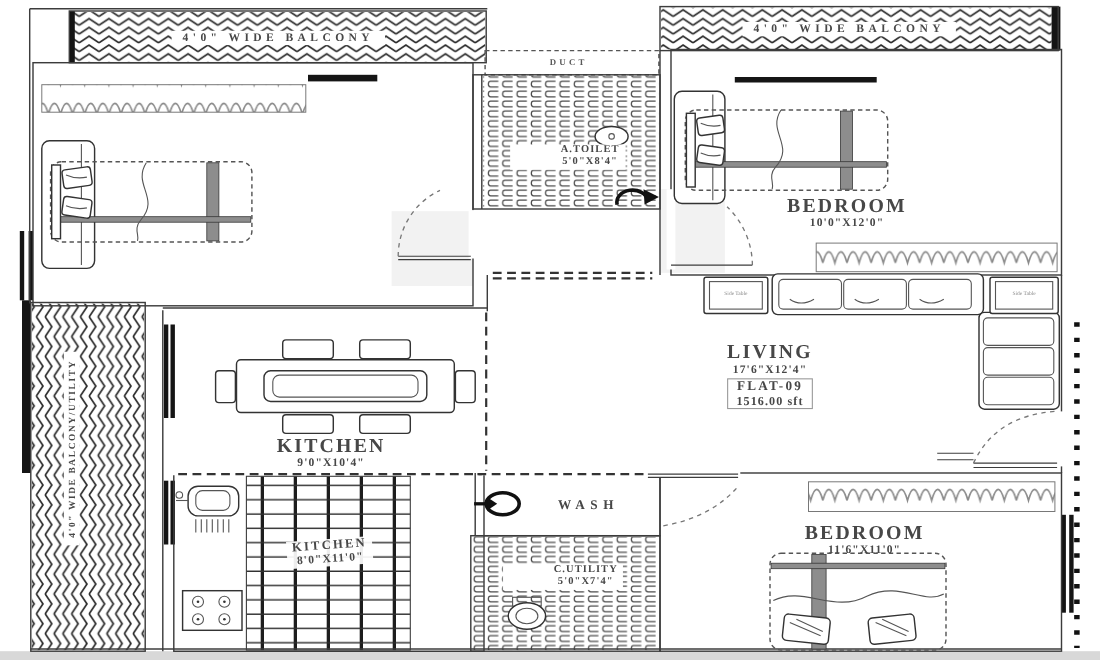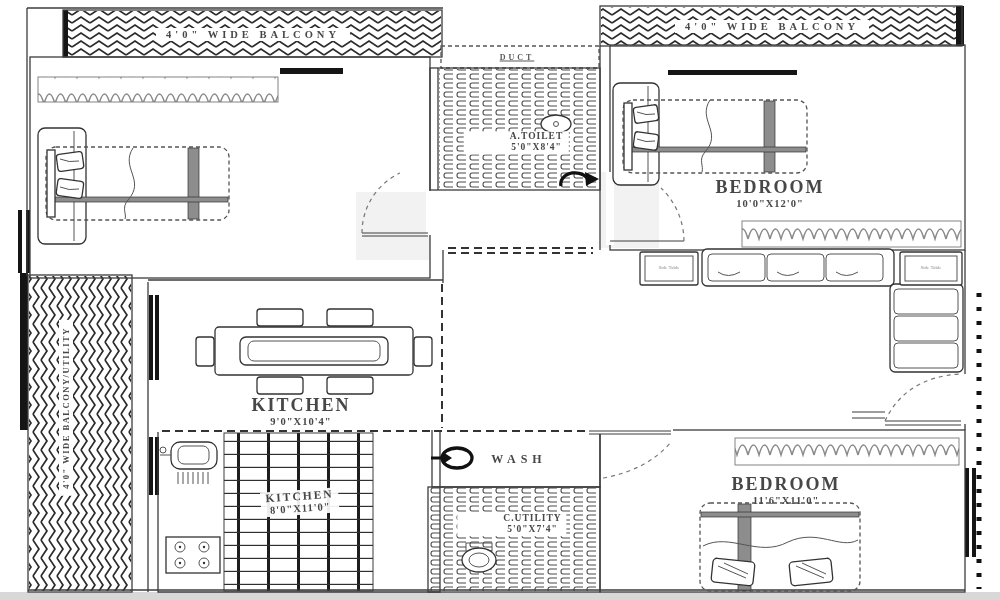--- a/index.html
+++ b/index.html
@@ -16,22 +16,22 @@
   .fur{stroke:#333;stroke-width:1.3;fill:#fff;}
   .furl{stroke:#555;stroke-width:1;fill:none;}
   .bold{stroke:#111;stroke-width:3.3;fill:none;}
   .lbl{position:absolute;transform:translate(-50%,-50%);text-align:center;color:#474747;
        font-weight:bold;white-space:nowrap;z-index:5;}
   .rname{font-size:18px;letter-spacing:2px;line-height:1.15;}
   .rdim{font-size:10.5px;letter-spacing:1px;line-height:1.15;}
   .small{font-size:9.5px;letter-spacing:1px;line-height:1.2;margin-left:41px;}
   .pill{background:#fff;padding:0 5px;display:inline-block;}
   .bal{font-size:10.5px;letter-spacing:4px;background:#fff;padding:1px 10px;}
-  .duct{font-size:8px;letter-spacing:3px;color:#5a5a5a;text-decoration:underline;}
-  .wash{font-size:12px;letter-spacing:5px;}
+  .duct{font-size:8px;letter-spacing:3px;color:#5a5a5a;}
+  .wash{font-size:12px;letter-spacing:5px;margin-left:16px;}
   .util{font-size:8.5px;letter-spacing:1.5px;background:#fff;padding:2px 7px;}
   .flatbox{border:1px solid #9a9a9a;padding:0 6px;margin-top:1px;background:rgba(255,255,255,.7);}
   .tiny{font-size:5px;letter-spacing:0;color:#8a8a8a;font-weight:normal;line-height:1.2;
         white-space:normal;width:30px;}
 </style>
 </head>
 <body>
 
 <div id="plan">
 
@@ -276,20 +276,28 @@
     <div class="small">5'0"X8'4"</div>
   </span>
 </div>
 
 
 <div class="lbl" style="left:770px;top:193px">
   <div class="rname">BEDROOM</div>
   <div class="rdim">10'0"X12'0"</div>
 </div>
 
+<div class="lbl" style="left:700px;top:341px">
+  <div class="rname">LIVING</div>
+  <div class="rdim">17'6"X12'4"</div>
+  <div class="flatbox">
+    <div class="rname" style="font-size:12px">FLAT-09</div>
+    <div class="rdim" style="font-size:11px">1516.00 sft</div>
+  </div>
+</div>
 
 <div class="lbl" style="left:301px;top:411px">
   <div class="rname">KITCHEN</div>
   <div class="rdim">9'0"X10'4"</div>
 </div>
 
 <div class="lbl" style="left:64px;top:408px;transform:translate(-50%,-50%) rotate(-90deg)"><span class="util">4'0" WIDE BALCONY/UTILITY</span></div>
 
 <div class="lbl" style="left:300px;top:503px;transform:translate(-50%,-50%) rotate(-4deg)">
   <span class="pill" style="background:rgba(255,255,255,.92)">

